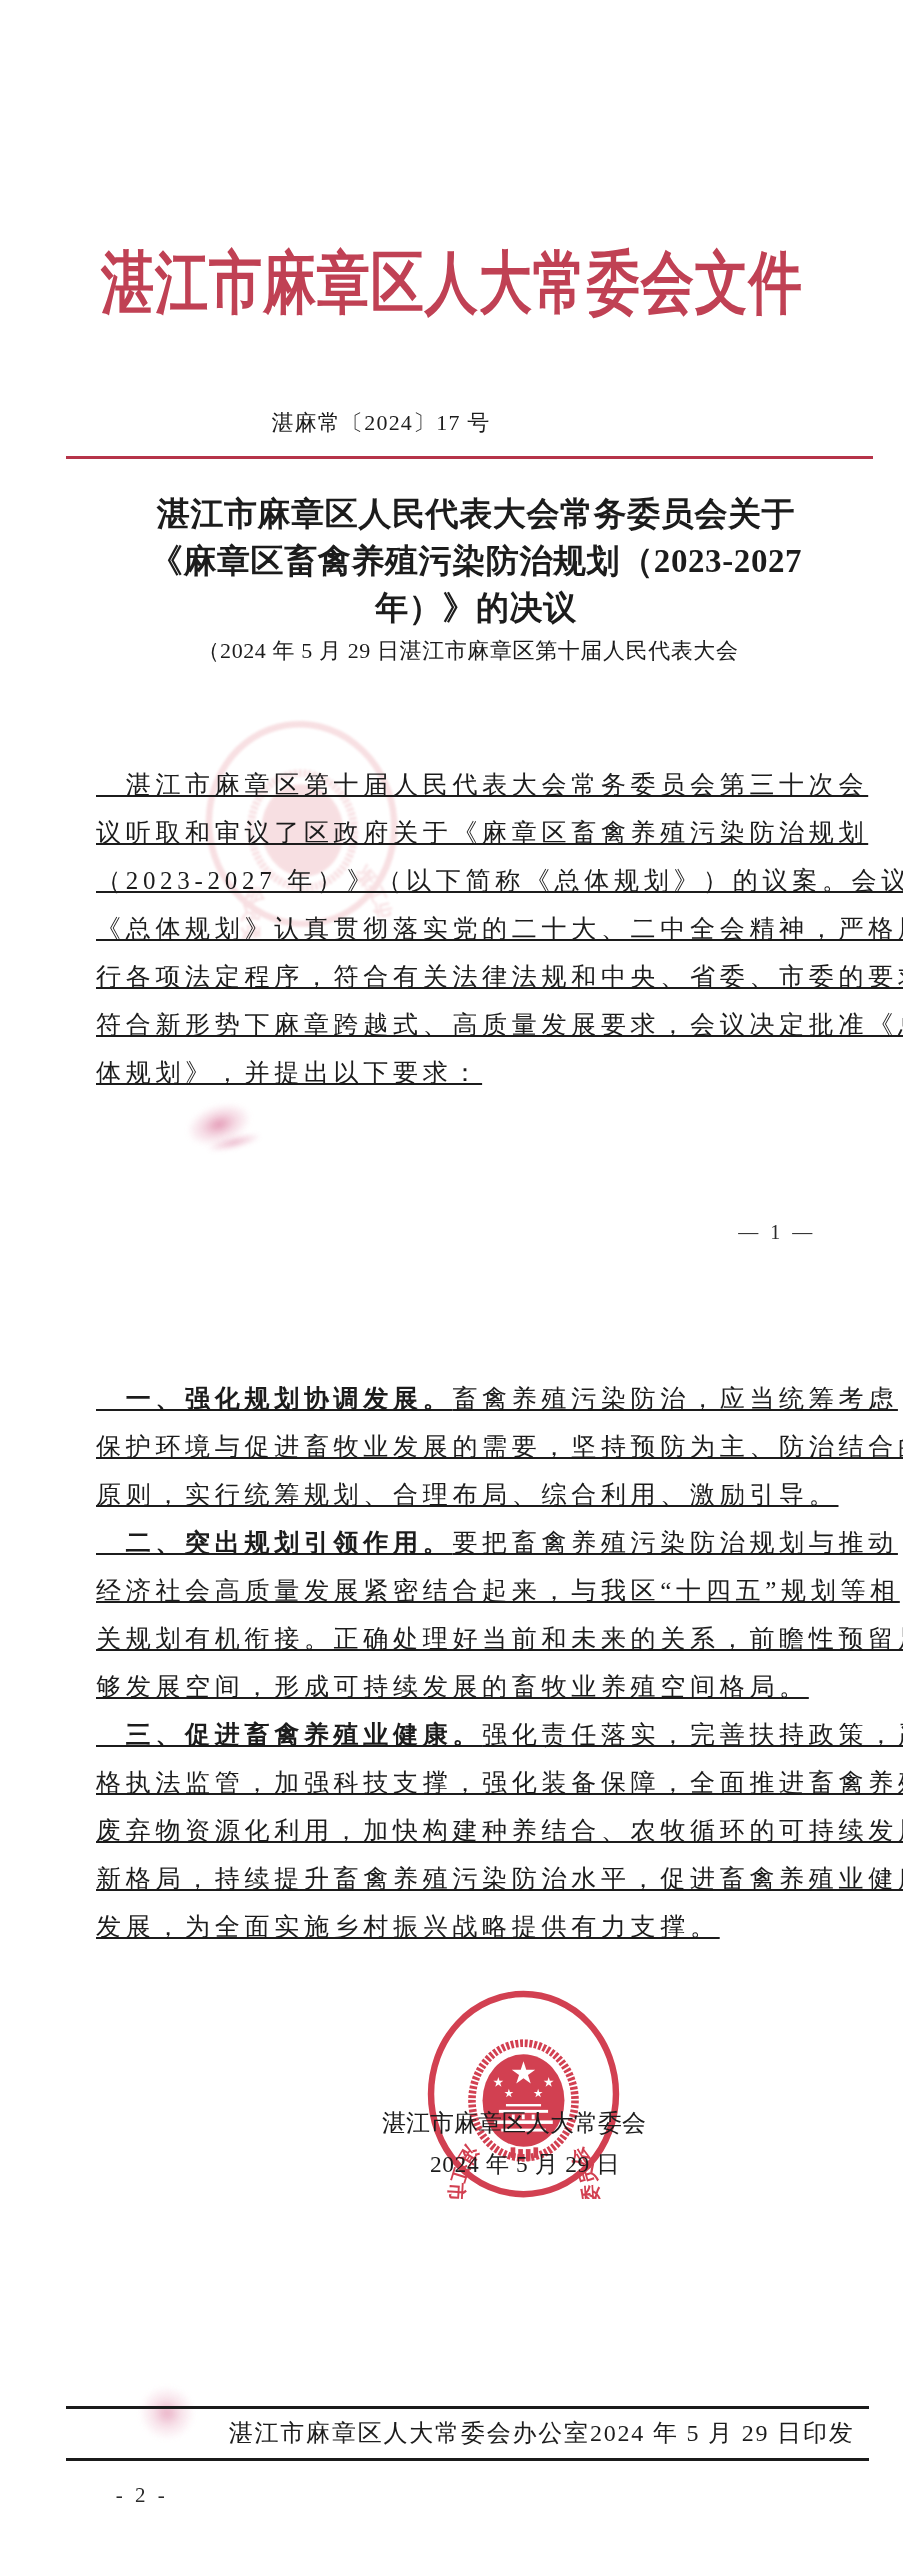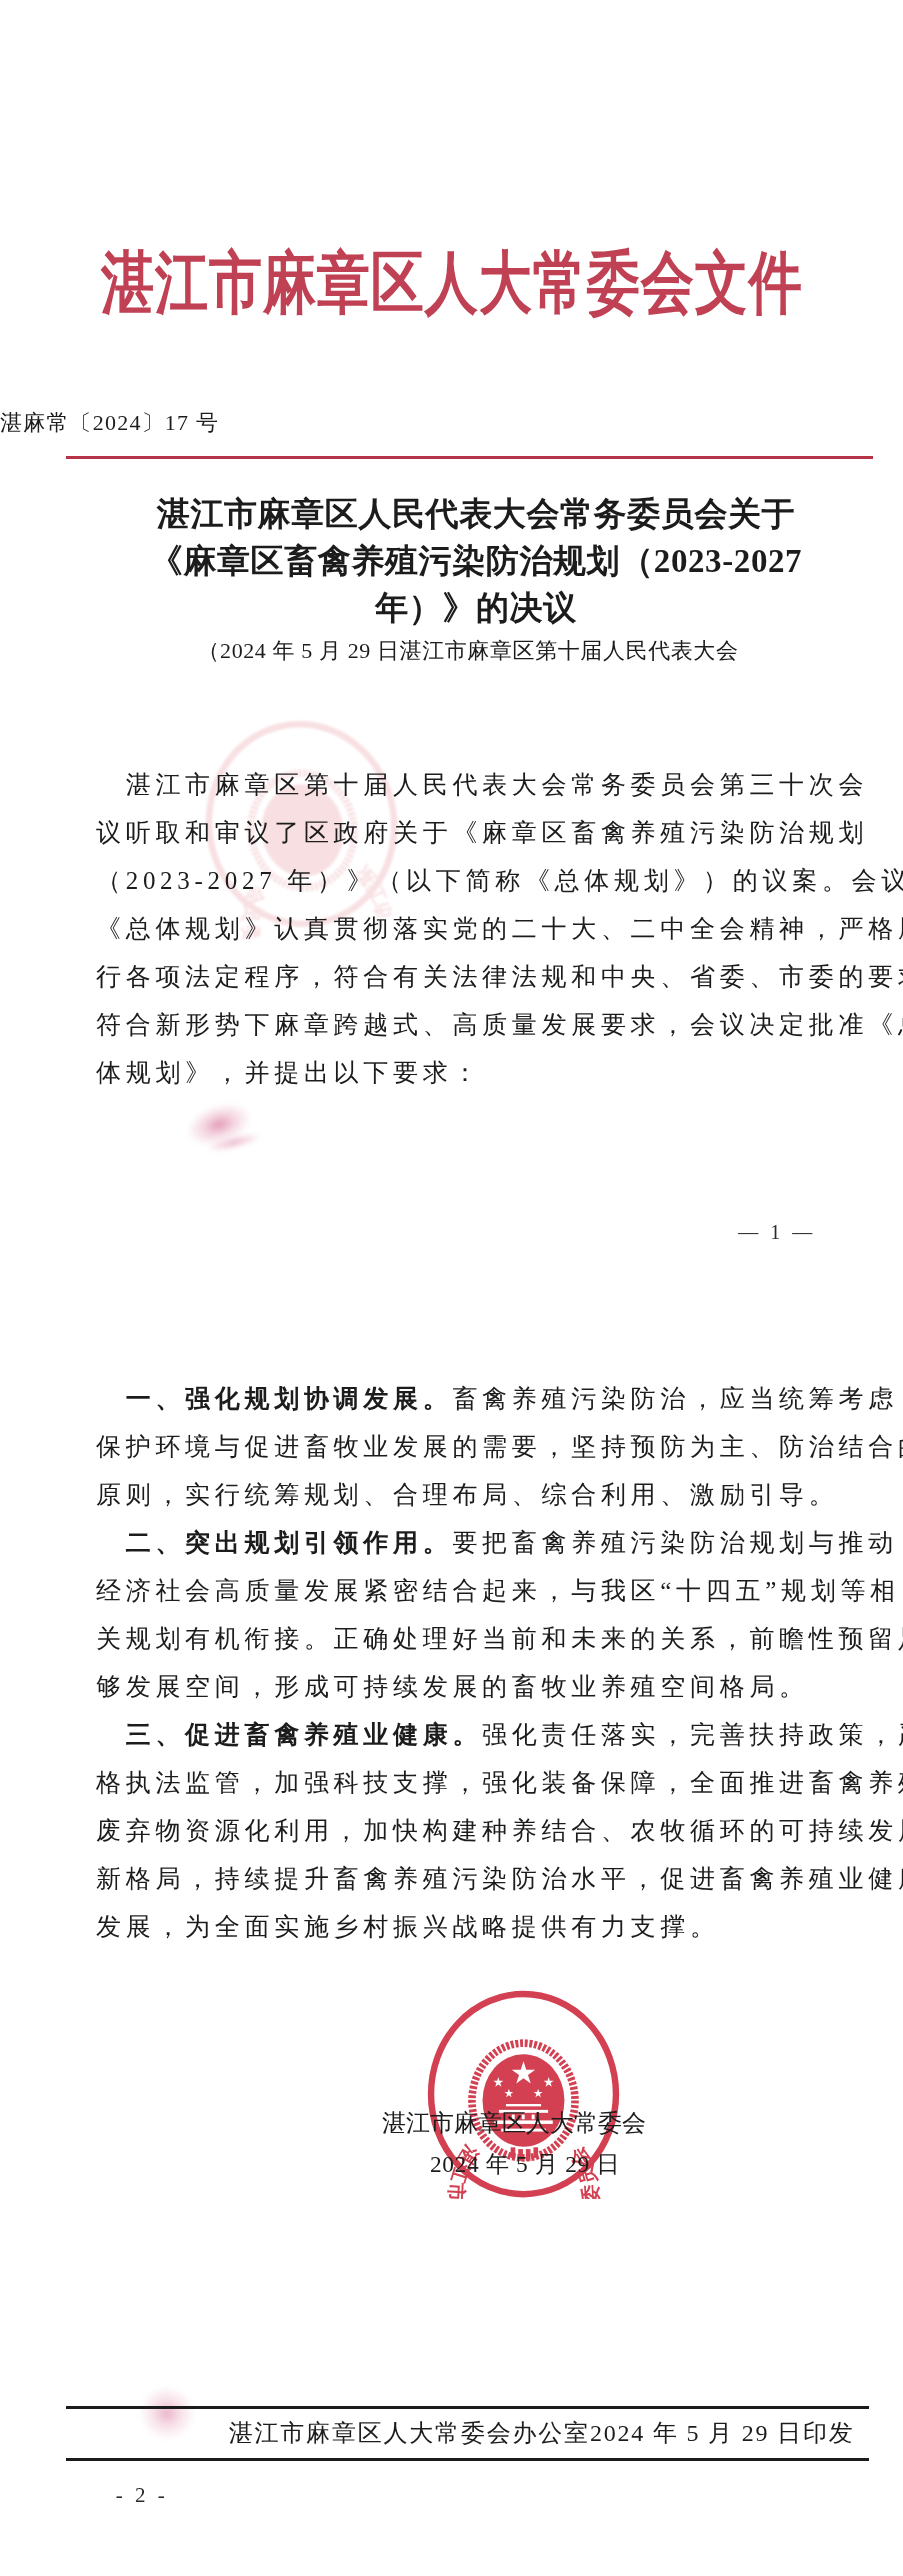--- a/index.html
+++ b/index.html
@@ -10,36 +10,36 @@
   }
   .abs{position:absolute;}
   
   .org-title{
     top:239px;left:0;right:0;text-align:center;
     font-weight:700;font-size:68px;line-height:88px;
     color:var(--red-header,#c04154);white-space:nowrap;
   }
   .org-title .squeeze{display:inline-block;transform:scaleX(0.78);transform-origin:50% 50%;letter-spacing:1.2px;}
   .doc-number{
-    top:408px;left:0;width:762px;
+    top:408px;left:0;width:762px;text-align:center;
     font-size:22px;letter-spacing:1.2px;
   }
   .red-rule{top:456px;left:66px;width:807px;height:2.9px;background:var(--red-line,#b63449);}
   
   .doc-title{
     top:491px;left:0;right:0;text-align:center;
     font-size:33px;font-weight:700;line-height:47px;letter-spacing:0.6px;margin-left:48px;
   }
   .subtitle{
     top:629px;left:0;right:0;text-align:center;
     font-size:22px;line-height:43px;letter-spacing:0.6px;padding-left:32px;
   }
   
   .bodyblock{left:96px;width:732px;font-size:25px;letter-spacing:4.7px;}
-  .bodyblock .line{height:48px;line-height:48px;white-space:nowrap;}
+  .bodyblock .line{height:48px;line-height:48px;white-space:nowrap;text-decoration:underline;}
   .bodyblock .hd{font-family:"Liberation Sans","DejaVu Sans",sans-serif;font-weight:700;letter-spacing:4.7px;text-align:center;}
   #body-page1{top:761px;}
   #body-page2{top:1374px;}
   
   .pageno{font-size:20px;letter-spacing:3.5px;color:#2a2a2a;}
   #pageno-1{top:1221px;left:730px;width:94px;text-align:center;}
   #pageno-2{top:2483px;left:98px;width:88px;text-align:center;font-size:21px;}
   
   .smudge{border-radius:50%;filter:blur(2.9px);}
   #smudge-1{top:1105px;left:186px;width:66px;height:39px;

